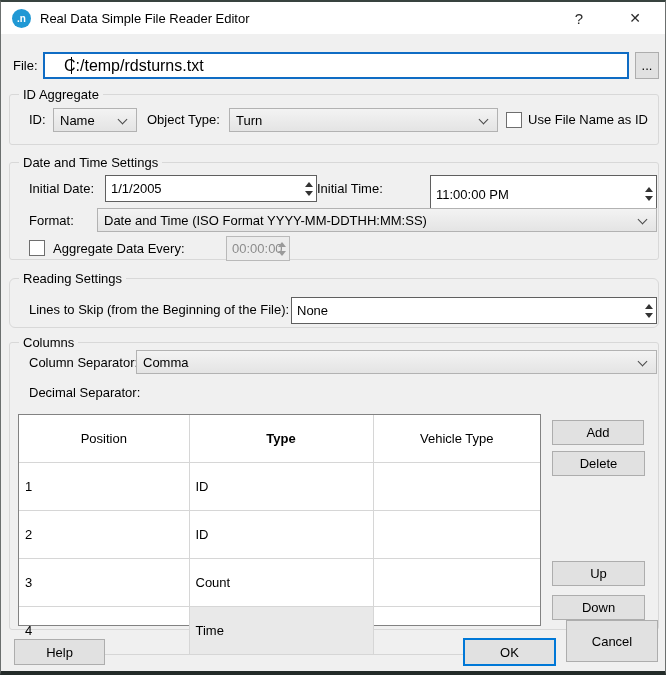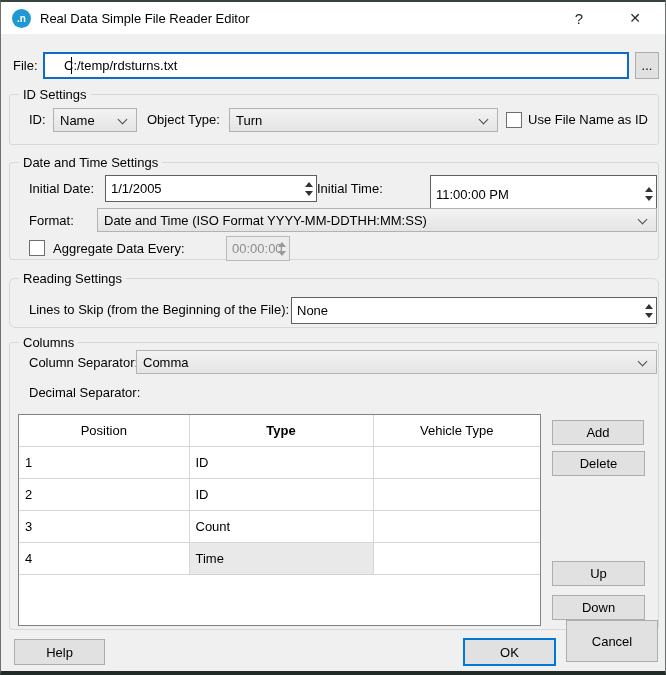--- a/index.html
+++ b/index.html
@@ -14,21 +14,21 @@
     display:flex;align-items:center;justify-content:center;font-size:10px;font-weight:bold;}
   .title-text{margin-left:9px;font-size:13px;}
   .tb-btn{position:absolute;top:0;width:46px;height:32px;display:flex;align-items:center;justify-content:center;
     font-size:15px;color:#2b2b2b;cursor:default;}
   .tb-help{left:555px;}
   .tb-close{left:611px;font-size:14px;}
   .label{position:absolute;white-space:nowrap;line-height:16px;}
   .group{position:absolute;border:1px solid #d8d8d8;border-radius:3px;}
   .group-title{position:absolute;top:-8px;left:9px;background:#f0f0f0;padding:0 4px;line-height:15px;}
   .text-input{position:absolute;border:2px solid #0f6cc4;background:#fff;padding:0 19px;font-family:"Liberation Sans",sans-serif;
-    font-size:13px;color:#000;outline:none;}
+    font-size:16px;color:#000;outline:none;}
   .caret{position:absolute;width:1px;height:17px;background:#000;}
   .btn{position:absolute;background:#e1e1e1;border:1px solid #adadad;display:flex;align-items:center;justify-content:center;
     font-size:13px;cursor:default;}
   .btn.default{border:2px solid #0078d7;}
   .combo{position:absolute;height:24px;border:1px solid #b2b2b2;background:linear-gradient(#f3f3f3,#e4e4e4);
     display:flex;align-items:center;padding-left:6px;cursor:default;}
   .chev{position:absolute;right:10px;top:7px;width:7px;height:7px;border-right:1.4px solid #4a4a4a;
     border-bottom:1.4px solid #4a4a4a;transform:rotate(45deg);}
   .spin{position:absolute;border:1px solid #5f5f5f;background:#fff;display:flex;align-items:center;
     padding-left:5px;cursor:default;}
@@ -36,21 +36,21 @@
   .tri-up{width:0;height:0;border-left:4px solid transparent;border-right:4px solid transparent;
     border-bottom:5px solid #333;margin-bottom:4px;}
   .tri-down{width:0;height:0;border-left:4px solid transparent;border-right:4px solid transparent;
     border-top:5px solid #333;}
   .spin.disabled{background:#ececec;border-color:#b9b9b9;color:#8c8c8c;}
   .spin.disabled .tri-up{border-bottom-color:#9a9a9a;}
   .spin.disabled .tri-down{border-top-color:#9a9a9a;}
   .checkbox{position:absolute;width:16px;height:16px;background:#fff;border:1px solid #6e6e6e;}
   .table-wrap{position:absolute;left:17px;top:412px;width:523px;height:212px;background:#fff;border:1px solid #828282;}
   table{border-collapse:collapse;width:100%;table-layout:fixed;}
-  th,td{border:1px solid #d6d6d6;font-weight:normal;font-size:13px;height:29px;padding:8px;}
+  th,td{border:1px solid #d6d6d6;font-weight:normal;font-size:13px;height:29px;padding:16px;}
   th{text-align:center;}
   th.bold{font-weight:bold;}
   td{padding-left:6px;text-align:left;}
   tr>*:first-child{border-left:none;}
   tr>*:last-child{border-right:none;}
   thead tr>*{border-top:none;}
   td.sel{background:#e9e9e9;}
 </style>
 </head>
 <body>
@@ -63,21 +63,21 @@
   </div>
   <div class="tb-btn tb-help">?</div>
   <div class="tb-btn tb-close">✕</div>
 
   <div class="label" style="left:12px;top:56px;">File:</div>
   <input class="text-input" style="left: 42px; top: 50px; width: 586px; height: 27px;" value="C:/temp/rdsturns.txt">
   <div class="caret" style="left:70px;top:55px;"></div>
   <div class="btn" style="left:634px;top:50px;width:24px;height:27px;">...</div>
 
   <div class="group" style="left:8px;top:92px;width:650px;height:51px;">
-    <span class="group-title">ID Settings</span>
+    <span class="group-title">ID Aggregate</span>
   </div>
   <div class="label" style="left:28px;top:110px;">ID:</div>
   <div class="combo" style="left:52px;top:106px;width:84px;">
     <span>Name</span>
     <span class="chev"></span>
   </div>
   <div class="label" style="left:146px;top:110px;">Object Type:</div>
   <div class="combo" style="left:228px;top:106px;width:269px;">
     <span>Turn</span>
     <span class="chev"></span>

